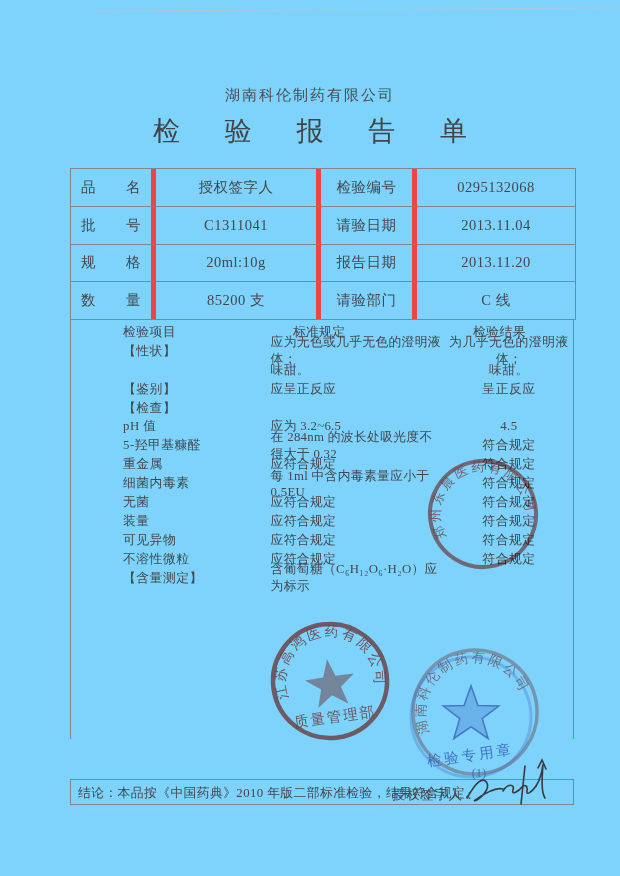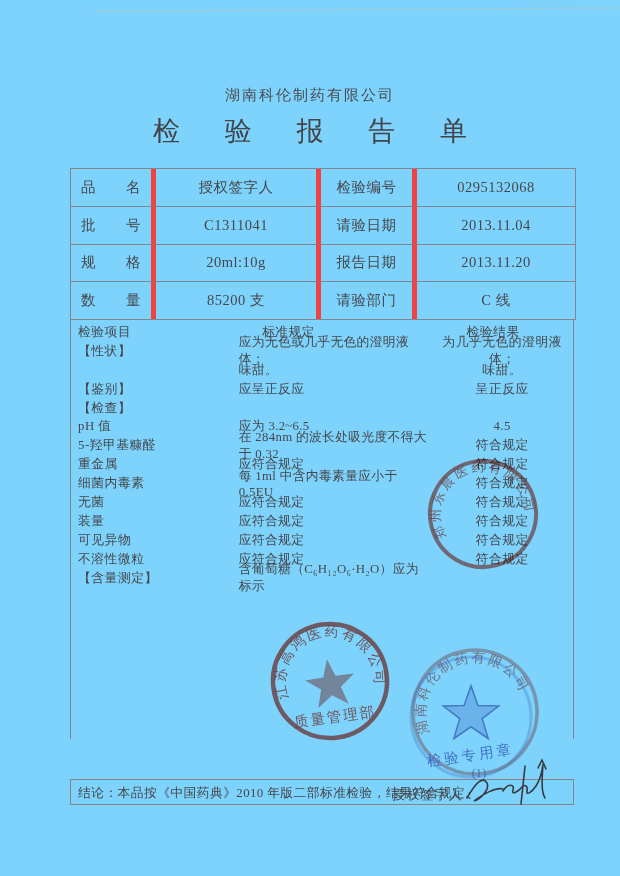--- a/index.html
+++ b/index.html
@@ -17,21 +17,21 @@
               border:1px solid #83858a;}
   .it-cell{display:flex;align-items:center;justify-content:center;font-size:14.5px;
            letter-spacing:.5px;border-right:5px solid #ef4444;color:#46474c;}
   .it-cell:nth-child(4n){border-right:none;}
   .it-cell:nth-child(n+5){border-top:1px solid #83858a;}
   
   .lower{position:absolute;left:70px;top:319px;width:504px;height:420px;
          border-left:1px solid #83858a;border-right:1px solid #83858a;
          font-size:12.8px;color:#46474b;padding-top:4px;box-sizing:border-box;}
   .rrow{display:flex;height:18.9px;align-items:center;}
-  .c-item{width:150px;padding-left:7px;box-sizing:border-box;letter-spacing:.5px;}
+  .c-item{width:150px;padding-left:7px;box-sizing:border-box;letter-spacing:.5px;margin-left:45px;}
   .c-std{width:200px;letter-spacing:.3px;margin-left:23px;}
   .c-res{width:147px;text-align:center;letter-spacing:.5px;}
   .hdr .c-std{padding-left:24px;box-sizing:border-box;}
   .hdr .c-res{padding-right:18px;box-sizing:border-box;text-align:center;}
   
   .conclusion{position:absolute;left:70px;top:779px;width:504px;height:26px;
               border:1px solid #83858a;line-height:26px;font-size:12.8px;
               padding-left:7px;box-sizing:border-box;letter-spacing:.4px;color:#45464a;}
   .signlabel{position:absolute;left:392px;top:786px;font-size:13.2px;letter-spacing:1px;color:#46474b;}
   .sig-svg{position:absolute;left:462px;top:756px;}

